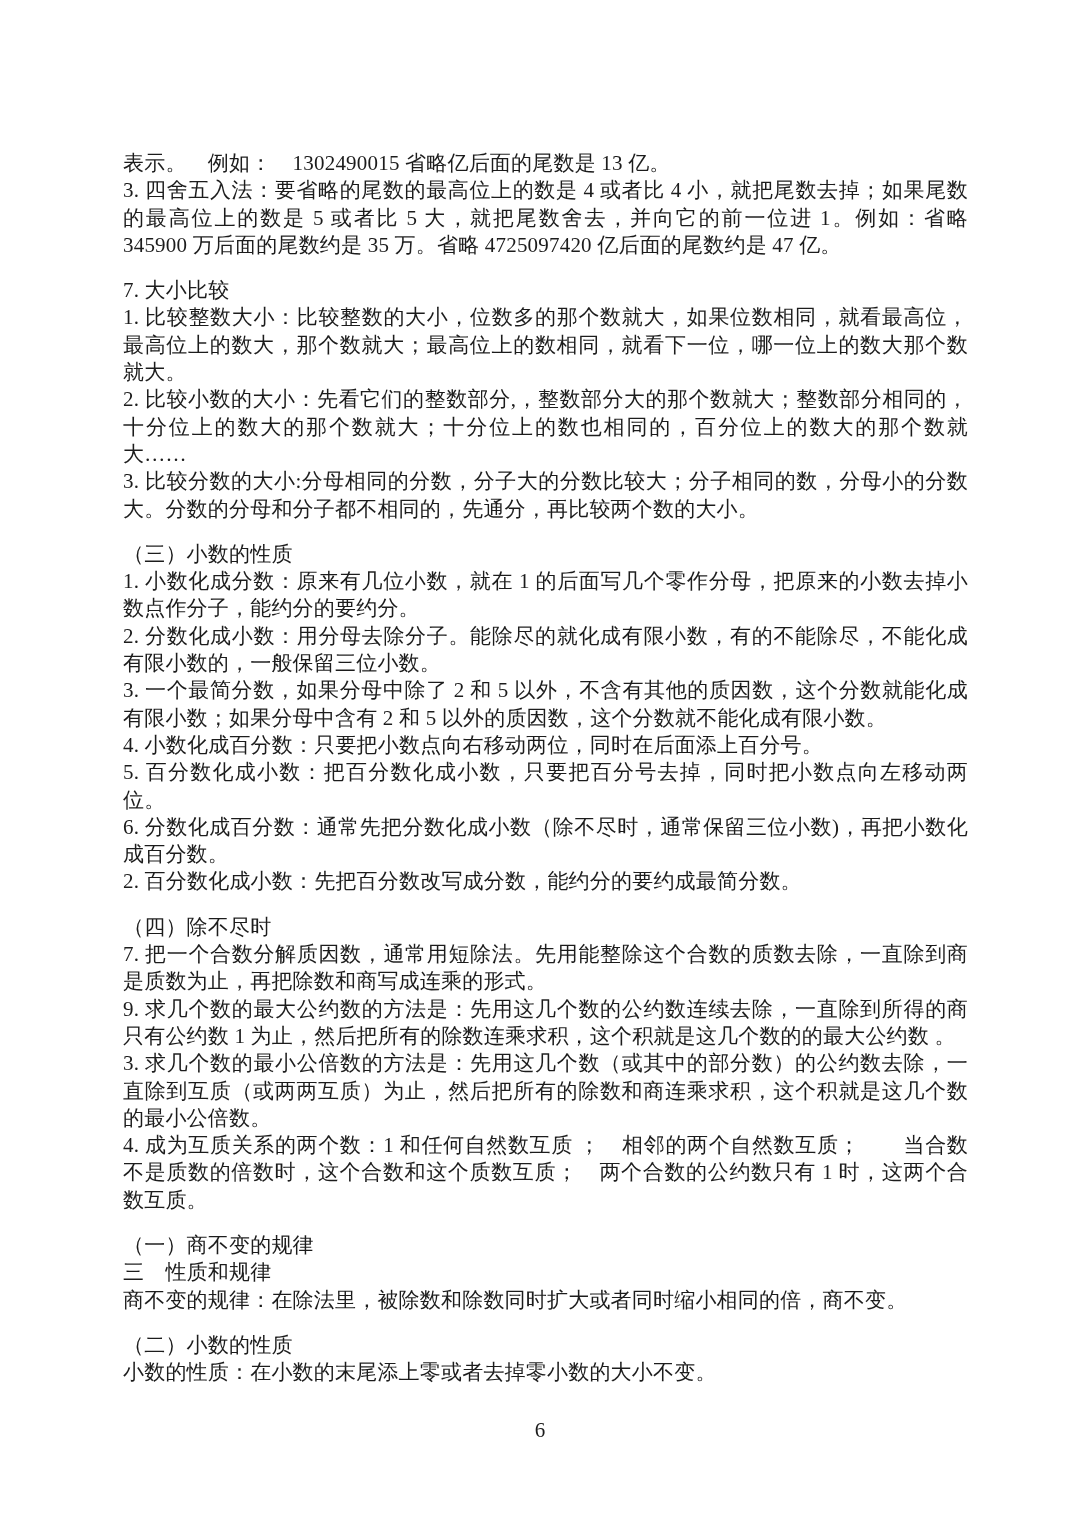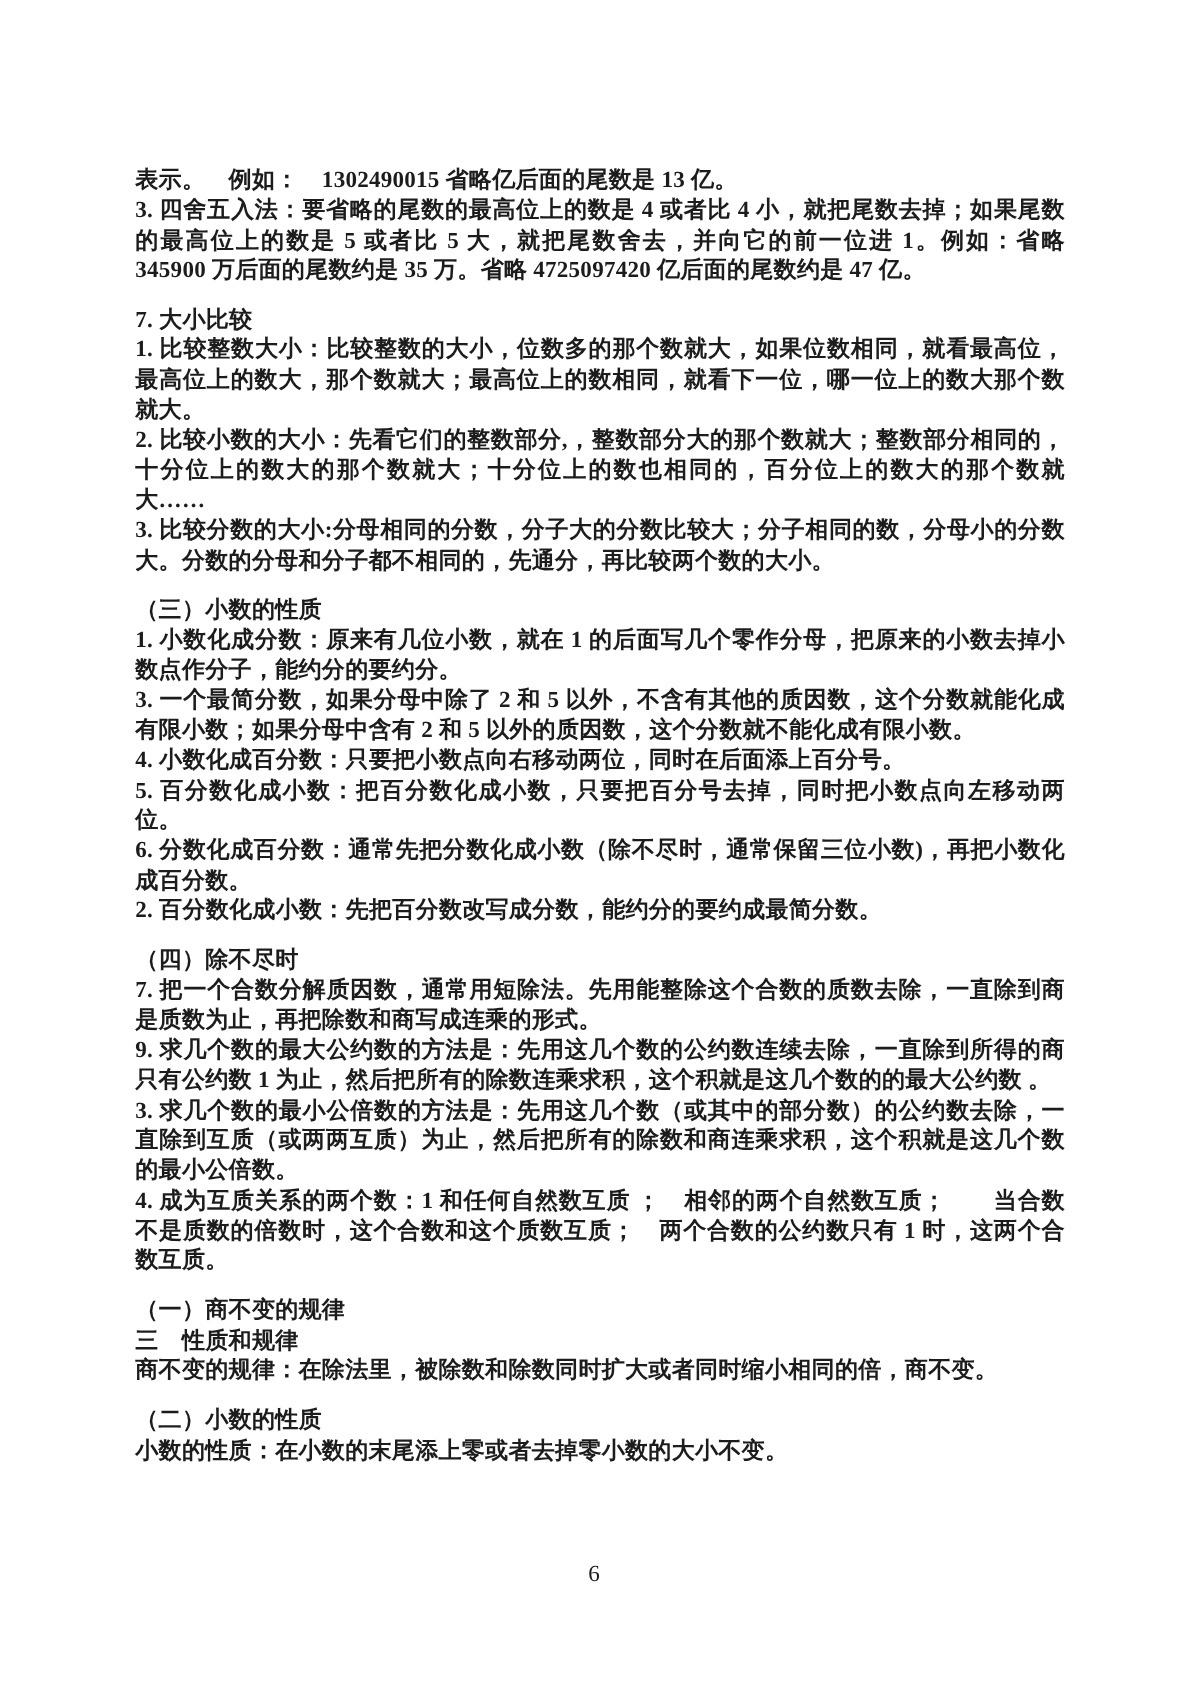--- a/index.html
+++ b/index.html
@@ -17,21 +17,21 @@
     left: 123px;
     top: 150px;
     width: 845px;
     font-size: 21px;
     line-height: 27.3px;
     text-align: justify;
     text-justify: inter-ideograph;
     letter-spacing: 0.2px;
   }
   .sec { margin: 0 0 18px 0; }
-  .sec p { margin: 0; font-weight: bold; }
+  .sec p { margin: 0; }
   .page-number {
     position: absolute;
     top: 1417px;
     left: 0;
     width: 100%;
     text-align: center;
     font-size: 21px;
     line-height: 27px;
     color: #1c1c1c;
   }
@@ -50,20 +50,21 @@
     <section class="sec">
       <p>7. 大小比较</p>
       <p>1. 比较整数大小：比较整数的大小，位数多的那个数就大，如果位数相同，就看最高位，最高位上的数大，那个数就大；最高位上的数相同，就看下一位，哪一位上的数大那个数就大。</p>
       <p>2. 比较小数的大小：先看它们的整数部分,，整数部分大的那个数就大；整数部分相同的，十分位上的数大的那个数就大；十分位上的数也相同的，百分位上的数大的那个数就大……</p>
       <p>3. 比较分数的大小:分母相同的分数，分子大的分数比较大；分子相同的数，分母小的分数大。分数的分母和分子都不相同的，先通分，再比较两个数的大小。</p>
     </section>
 
     <section class="sec">
       <p>（三）小数的性质</p>
       <p>1. 小数化成分数：原来有几位小数，就在 1 的后面写几个零作分母，把原来的小数去掉小数点作分子，能约分的要约分。</p>
+      <p>2. 分数化成小数：用分母去除分子。能除尽的就化成有限小数，有的不能除尽，不能化成有限小数的，一般保留三位小数。</p>
       <p>3. 一个最简分数，如果分母中除了 2 和 5 以外，不含有其他的质因数，这个分数就能化成有限小数；如果分母中含有 2 和 5 以外的质因数，这个分数就不能化成有限小数。</p>
       <p>4. 小数化成百分数：只要把小数点向右移动两位，同时在后面添上百分号。</p>
       <p>5. 百分数化成小数：把百分数化成小数，只要把百分号去掉，同时把小数点向左移动两位。</p>
       <p>6. 分数化成百分数：通常先把分数化成小数（除不尽时，通常保留三位小数)，再把小数化成百分数。</p>
       <p>2. 百分数化成小数：先把百分数改写成分数，能约分的要约成最简分数。</p>
     </section>
 
     <section class="sec">
       <p>（四）除不尽时</p>
       <p>7. 把一个合数分解质因数，通常用短除法。先用能整除这个合数的质数去除，一直除到商是质数为止，再把除数和商写成连乘的形式。</p>

